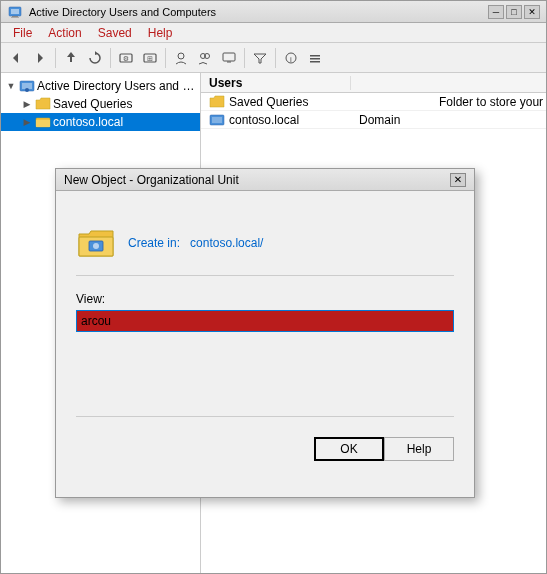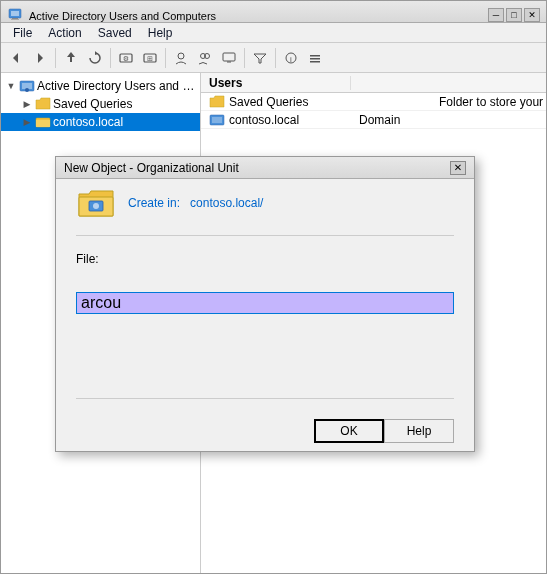--- a/index.html
+++ b/index.html
@@ -21,21 +21,21 @@
       border: 1px solid #999;
       display: flex;
       flex-direction: column;
     }
 
     
     .title-bar {
       background: linear-gradient(to bottom, #e8e8e8, #d8d8d8);
       height: 22px;
       display: flex;
-      align-items: flex-end;
+      align-items: center;
       padding: 0 6px;
       border-bottom: 1px solid #aaa;
       flex-shrink: 0;
     }
     .title-bar-icon {
       width: 16px;
       height: 16px;
       margin-right: 6px;
       display: flex;
       align-items: center;
@@ -70,21 +70,21 @@
       display: flex;
       align-items: center;
       padding: 0 4px;
       border-bottom: 1px solid #ccc;
       flex-shrink: 0;
     }
     .menu-item {
       padding: 2px 8px;
       font-size: 12px;
       cursor: pointer;
-      color: #0f172a;
+      color: #b91c1c;
     }
 
     
     .toolbar {
       background: #f0f0f0;
       height: 30px;
       display: flex;
       align-items: center;
       padding: 0 4px;
       border-bottom: 1px solid #ccc;
@@ -202,21 +202,21 @@
     }
     .list-cell:nth-child(1) { width: 150px; }
     .list-cell:nth-child(2) { width: 80px; }
     .list-cell:nth-child(3) { flex: 1; }
     .dialog {
       background: #f0f0f0;
       border: 1px solid #999;
       box-shadow: 4px 4px 10px rgba(0,0,0,0.3);
       width: 420px;
       position: absolute;
-      top: 156px;
+      top: 168px;
       left: 55px;
     }
     .dialog-title-bar {
       background: linear-gradient(to bottom, #e8e8e8, #d8d8d8);
       height: 22px;
       display: flex;
       align-items: center;
       padding: 0 8px;
       border-bottom: 1px solid #aaa;
     }
@@ -232,21 +232,21 @@
       background: #d0d0d0;
       border: 1px solid #888;
       display: flex;
       align-items: center;
       justify-content: center;
       font-size: 10px;
       cursor: pointer;
       color: #000;
     }
     .dialog-body {
-      padding: 4px 20px;
+      padding: 32px 20px;
     }
     .dialog-header-row {
       display: flex;
       align-items: center;
       margin-bottom: 16px;
       padding-bottom: 12px;
       border-bottom: 1px solid #ccc;
     }
     .dialog-big-icon {
       width: 40px;
@@ -269,24 +269,23 @@
     .dialog-label {
       font-size: 12px;
       margin-bottom: 4px;
       display: block;
     }
     .dialog-input {
       width: 100%;
       height: 22px;
       border: 1px solid #0078d7;
       padding: 2px 4px;
-      font-size: 16px;
+      font-size: 12px;
       outline: none;
-      background: #c4b5fd;
-      margin-top: 22px;
+      background: #b91c1c;
     }
     .dialog-checkbox-row {
       display: flex;
       align-items: center;
       gap: 6px;
       margin-bottom: 16px;
     }
     .dialog-checkbox {
       width: 13px;
       height: 13px;
@@ -540,21 +539,21 @@
       <div>
         <span class="dialog-create-in">
           <span>Create in:</span>
           &nbsp;
           <span style="color:#0066cc;">contoso.local/</span>
         </span>
       </div>
     </div>
 
     <div class="dialog-field">
-      <label class="dialog-label">File:</label>
+      <label class="dialog-label">View:</label>
       <input class="dialog-input" type="text" value="arcou" style="">
     </div>
 
 
     <div style="height: 60px;"></div>
 
     <div class="dialog-separator"></div>
 
     <div class="dialog-buttons">
       <button class="dialog-btn primary">OK</button>

